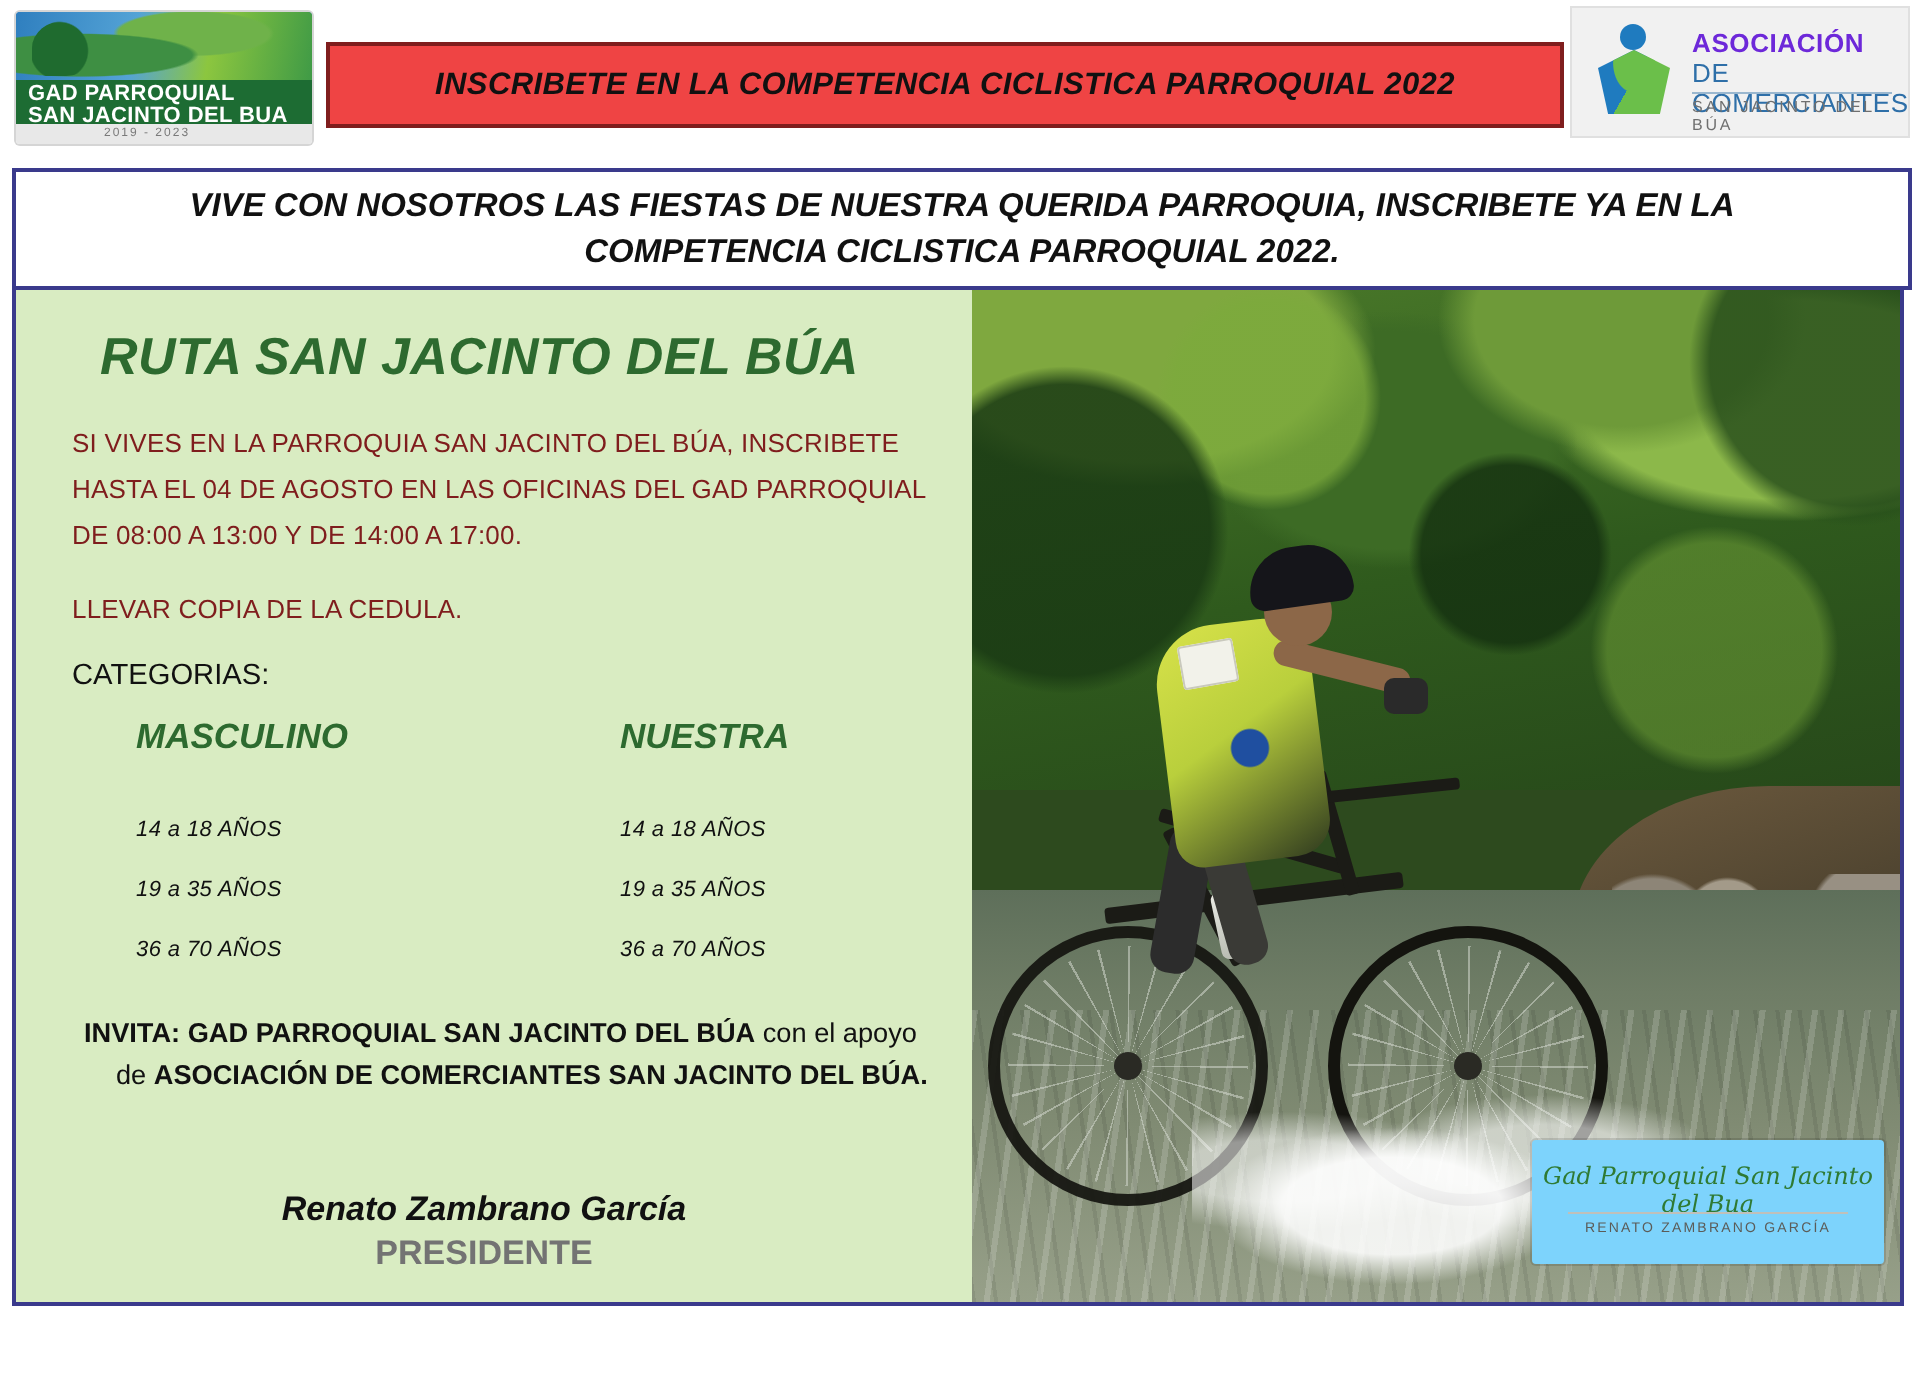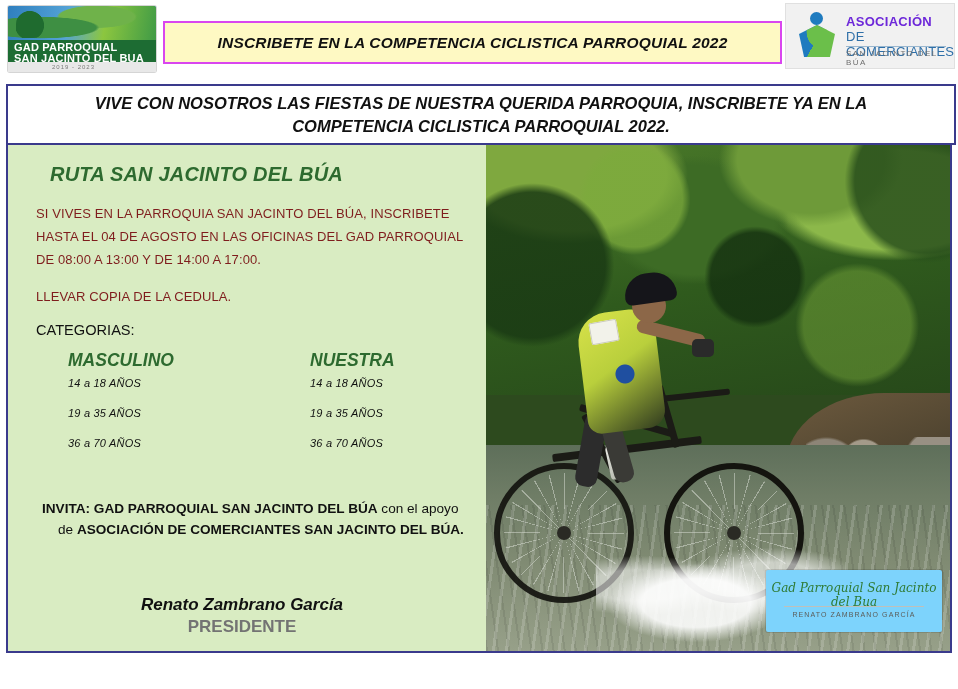--- a/index.html
+++ b/index.html
@@ -66,22 +66,22 @@
   .logo-gad .lg-txt3 {
     position: absolute; left: 44px; top: 58px;
     color: #7a7a7a; font-size: 6px; letter-spacing: 1px;
     white-space: nowrap;
   }
 
   .title-box {
     position: absolute;
     left: 163px; top: 21px;
     width: 615px; height: 39px;
-    border: 2px solid #d946ef;
-    background: #fef9c3;
+    border: 2px solid #7f1d1d;
+    background: #ef4444;
     display: flex;
     align-items: center;
     justify-content: center;
   }
   .title-box .title-text {
     font-size: 15.5px;
     font-weight: bold;
     font-style: italic;
     color: #111111;
     letter-spacing: .2px;
@@ -157,21 +157,21 @@
   .left-panel {
     position: absolute;
     left: 0; top: 0;
     width: 478px; height: 506px;
     background: #d9ecc2;
     box-sizing: border-box;
     padding: 10px 16px 0 16px;
   }
   .ruta-title {
     margin: 8px 0 12px 26px;
-    font-size: 20px;
+    font-size: 26px;
     font-weight: bold;
     font-style: italic;
     color: #2d6a2f;
     letter-spacing: .2px;
   }
   .para {
     margin: 16px 0 0 12px;
     font-size: 13px;
     color: #7f1d1d;
     line-height: 23px;
@@ -192,21 +192,21 @@
     position: absolute;
     top: 0;
   }
   .cat-col.masc { left: 44px; }
   .cat-col.fem  { left: 286px; }
   .cat-head {
     font-size: 17.5px;
     font-weight: bold;
     font-style: italic;
     color: #2d6a2f;
-    margin-bottom: 6px;
+    margin-bottom: 30px;
   }
   .cat-item {
     font-size: 11px;
     font-style: italic;
     color: #111111;
     margin-bottom: 18px;
     letter-spacing: .2px;
   }
   .invita {
     margin: 8px 0 0 18px;

